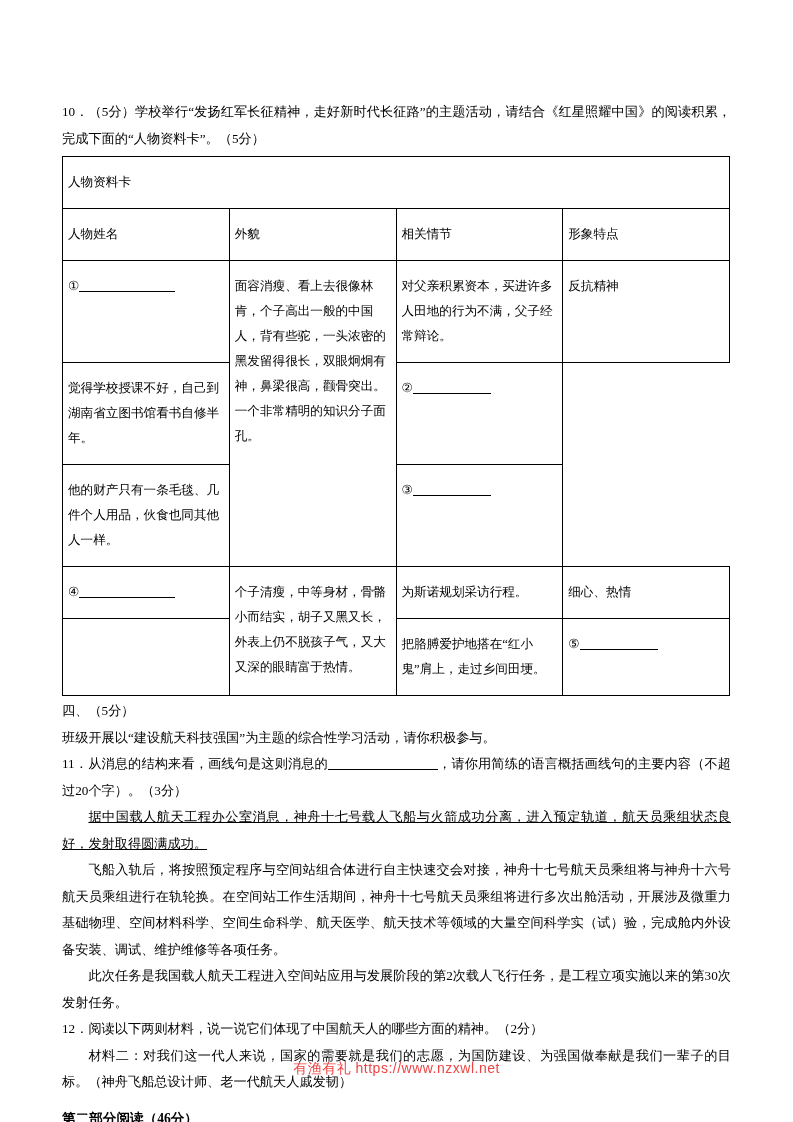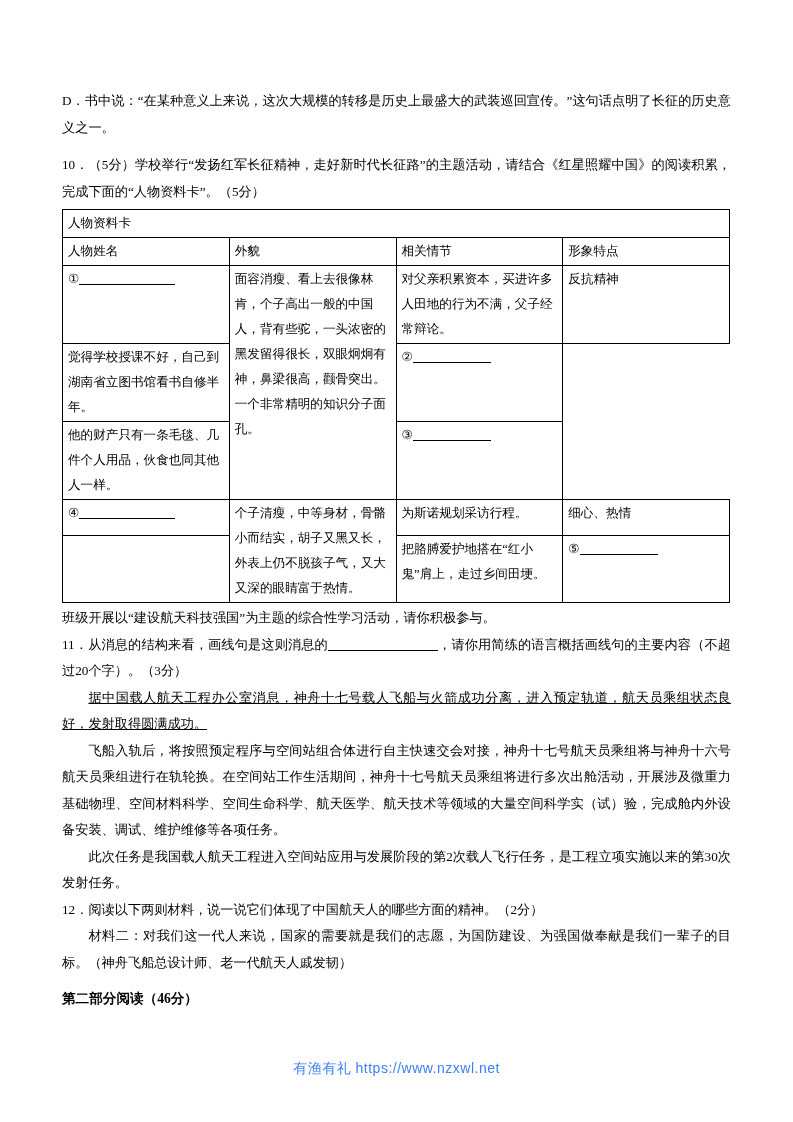--- a/index.html
+++ b/index.html
@@ -49,21 +49,21 @@
     border-collapse: collapse;
     width: 668px;
     margin: 4px 0 2px 0;
     table-layout: fixed;
   }
   table.info td, table.info th {
     border: 1px solid #000;
     font-size: 12.6px;
     line-height: 25px;
     font-weight: normal;
-    padding: 1px 5px;
+    padding: 13px 5px;
     vertical-align: top;
     text-align: left;
   }
   .cell-name { width: 118px; }
   .cell-app  { width: 150px; }
   .cell-story{ width: 198px; }
   .cell-trait{ width: 150px; }
   .tbl-title {
     text-align: center;
     font-size: 12.6px;
@@ -81,37 +81,36 @@
     line-height: 26.5px;
     margin-top: 10px;
   }
   .watermark {
     position: absolute;
     left: 0;
     top: 1060px;
     width: 793px;
     text-align: center;
     font-size: 14px;
-    color: #3b82f6;
+    color: #ef4444;
     font-family: "Liberation Sans", sans-serif;
     letter-spacing: 0.5px;
   }
   .fill-blank {
     display: inline-block;
     border-bottom: 1px solid #000;
     width: 110px;
     vertical-align: -2px;
   }
 </style>
 </head>
 <body>
 
 <div class="page">
 
-  <div class="para">D．书中说：“在某种意义上来说，这次大规模的转移是历史上最盛大的武装巡回宣传。”这句话点明了长征的历史意义之一。</div>
 
   <div class="para" style="margin-top:11px;">10．（5分）学校举行“发扬红军长征精神，走好新时代长征路”的主题活动，请结合《红星照耀中国》的阅读积累，完成下面的“人物资料卡”。（5分）</div>
 
   <table class="info">
     <tbody>
         <tr>
       <td colspan="4" class="tbl-title">人物资料卡</td>
     </tr>
     <tr>
       <td class="cell-name">人物姓名</td>
@@ -152,20 +151,21 @@
     <tr>
       <td class="cell-name"></td>
       <td class="cell-story">把胳膊爱护地搭在“红小鬼”肩上，走过乡间田埂。</td>
       <td class="cell-trait">
         <span>⑤</span><span class="blank-short"></span>
       </td>
     </tr>
   </tbody>
     </table>
 
+  <div class="sect-title">四、（5分）</div>
   <div class="para">班级开展以“建设航天科技强国”为主题的综合性学习活动，请你积极参与。</div>
 
   <div class="para">
     <span>11．从消息的结构来看，画线句是这则消息的</span><span class="fill-blank"></span><span>，请你用简练的语言概括画线句的主要内容（不超过20个字）。（3分）</span>
   </div>
 
   <div class="para indent2 underline-text">据中国载人航天工程办公室消息，神舟十七号载人飞船与火箭成功分离，进入预定轨道，航天员乘组状态良好，发射取得圆满成功。</div>
   <div class="para indent2">飞船入轨后，将按照预定程序与空间站组合体进行自主快速交会对接，神舟十七号航天员乘组将与神舟十六号航天员乘组进行在轨轮换。在空间站工作生活期间，神舟十七号航天员乘组将进行多次出舱活动，开展涉及微重力基础物理、空间材料科学、空间生命科学、航天医学、航天技术等领域的大量空间科学实（试）验，完成舱内外设备安装、调试、维护维修等各项任务。</div>
   <div class="para indent2">此次任务是我国载人航天工程进入空间站应用与发展阶段的第2次载人飞行任务，是工程立项实施以来的第30次发射任务。</div>
 

